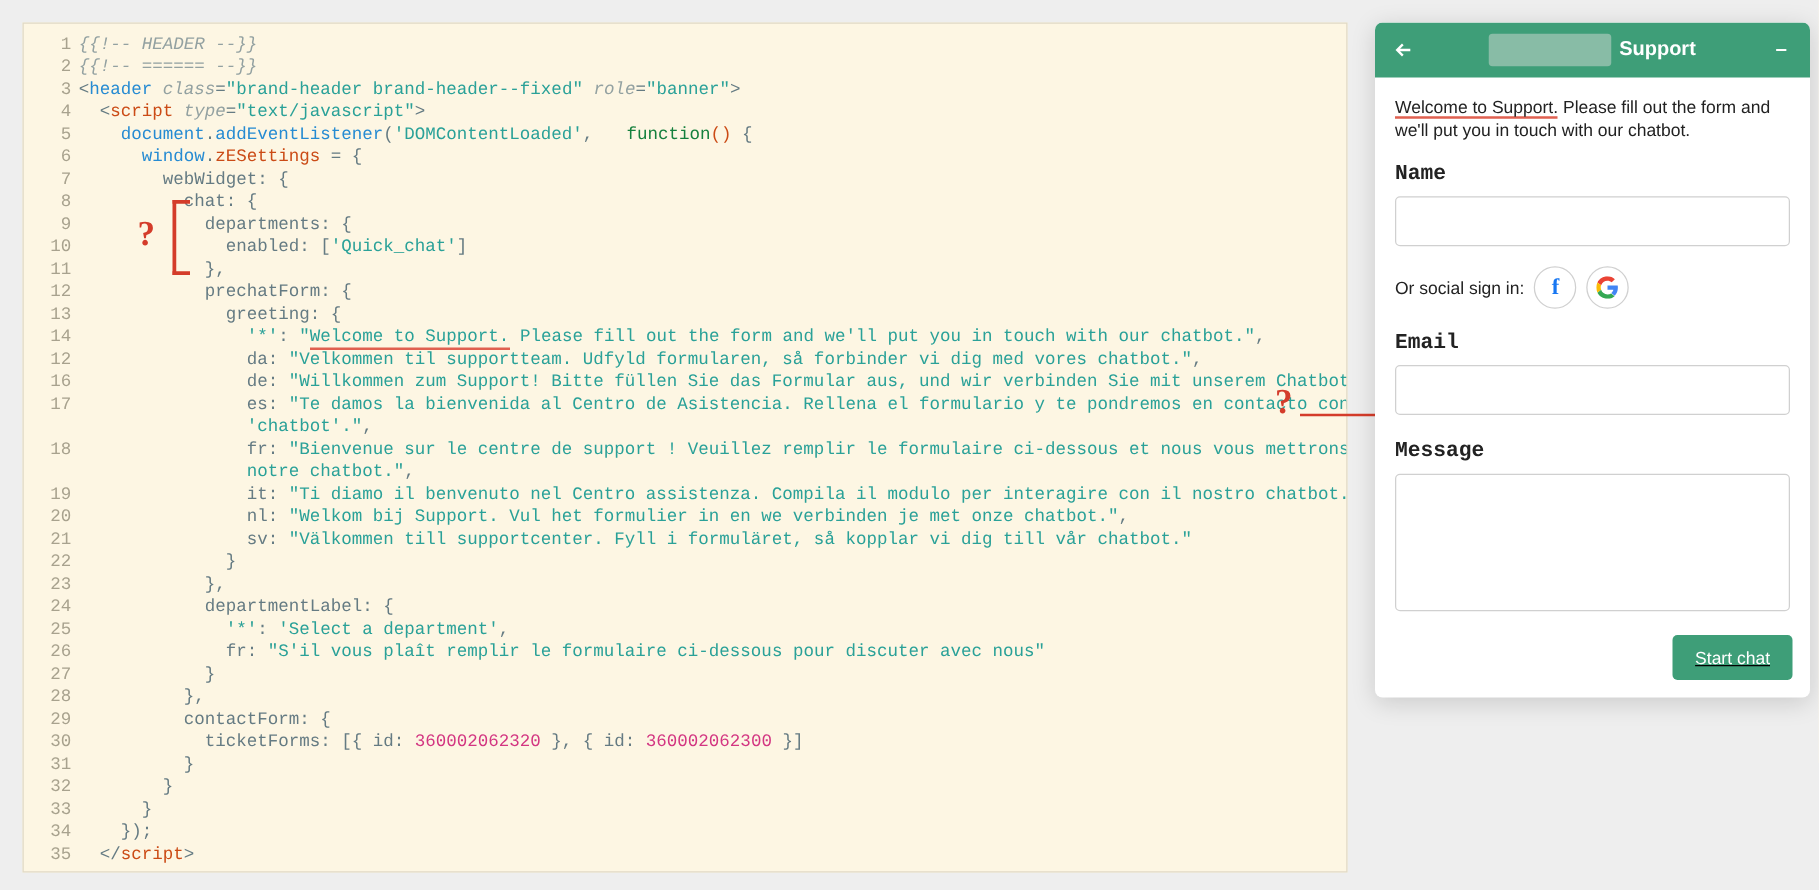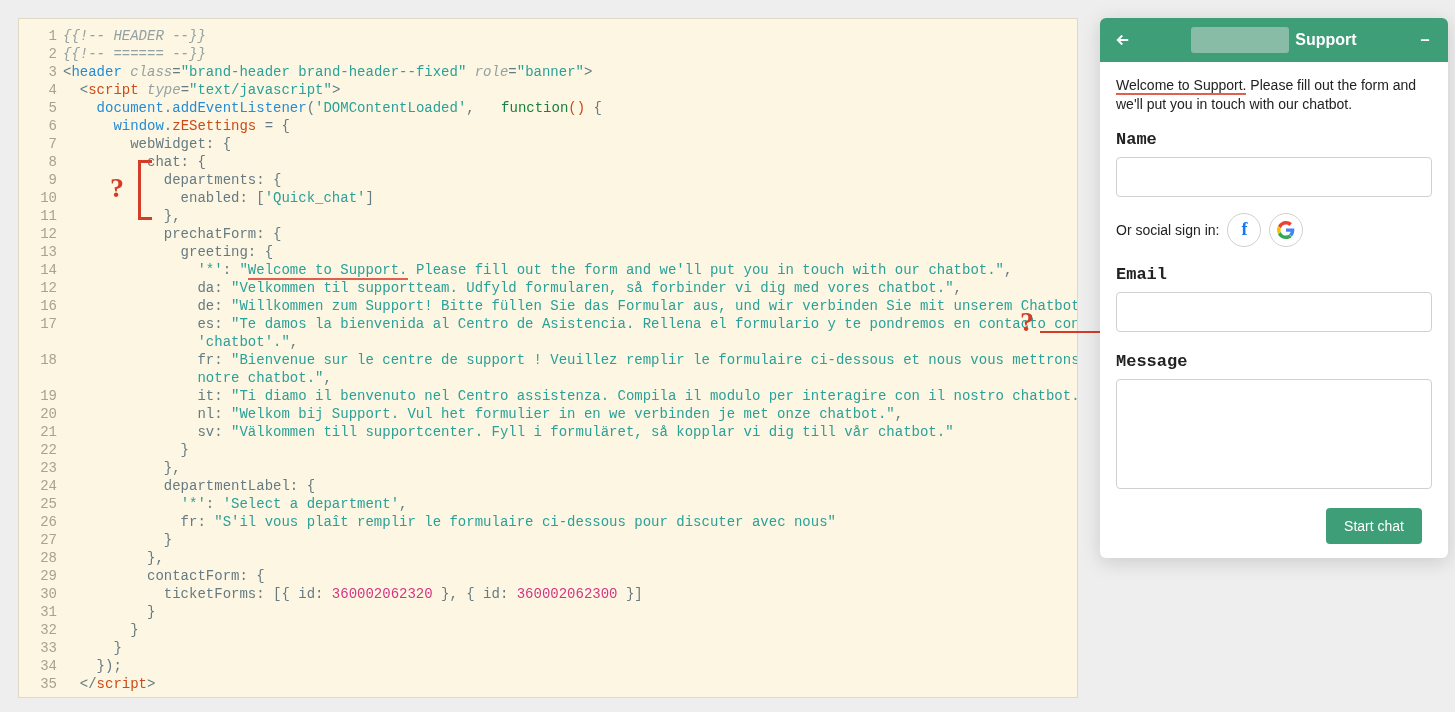--- a/index.html
+++ b/index.html
@@ -194,23 +194,24 @@
     border:1px solid #d0d0d0;
     border-radius:50%;
     display:flex; align-items:center; justify-content:center;
     cursor:pointer;
     font-weight:bold;
   }
   .social-fb { color:#1877f2; font-family:Georgia,serif; font-size:18px; }
   .social-g { }
 
   .widget-footer {
-    padding: 10px 26px 14px;
+    padding: 10px 14px 14px;
     display:flex;
     justify-content:flex-end;
+    text-decoration:underline;
   }
   .start-btn {
     background:#3e9e78;
     color:#fff;
     border:none;
     border-radius:4px;
     padding:10px 18px;
     font-size:14px;
     font-weight:500;
     cursor:pointer;

